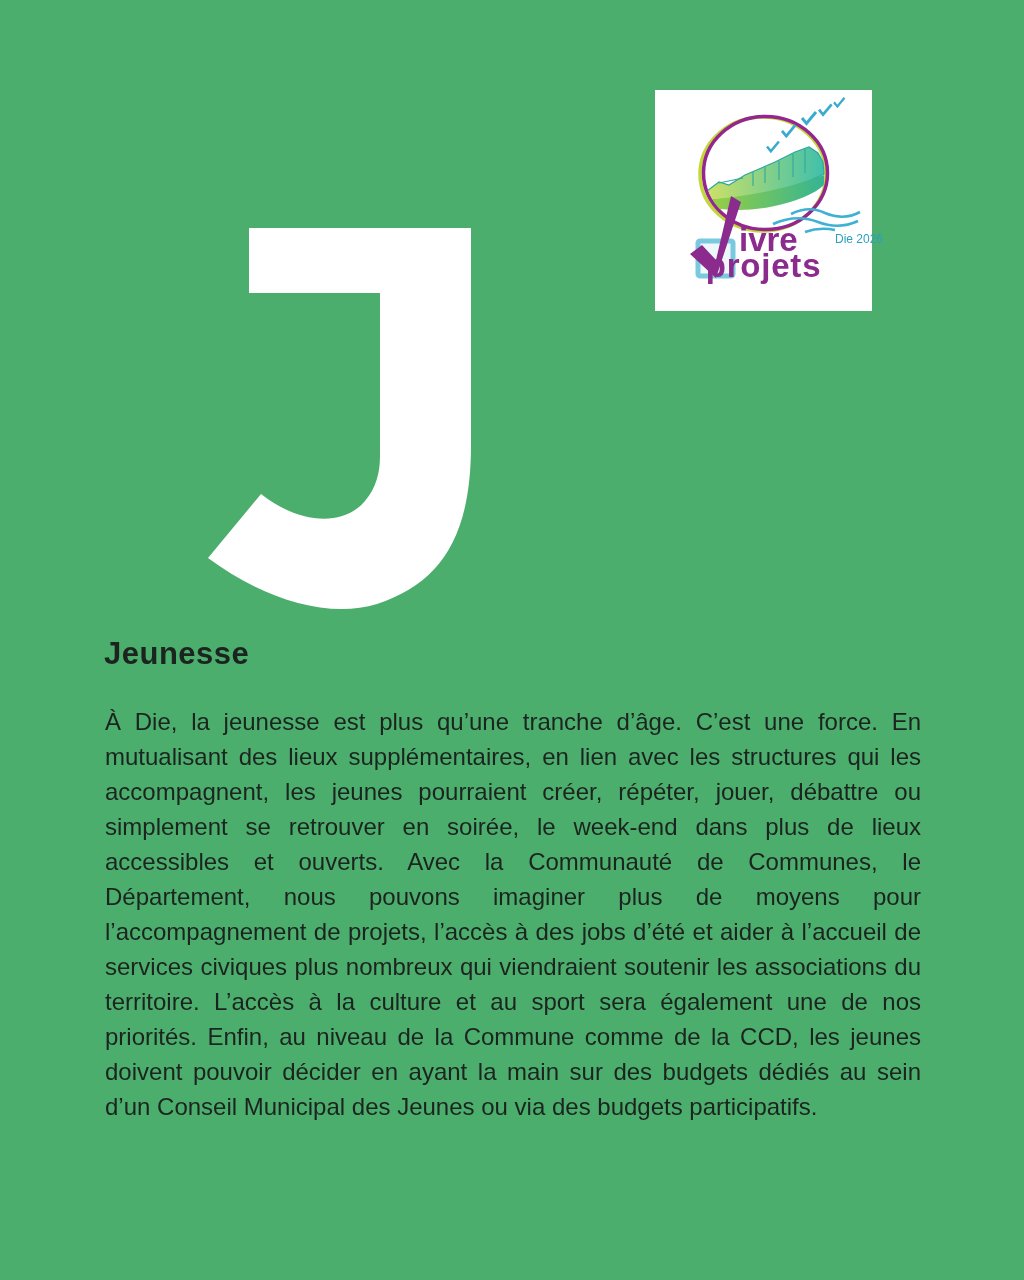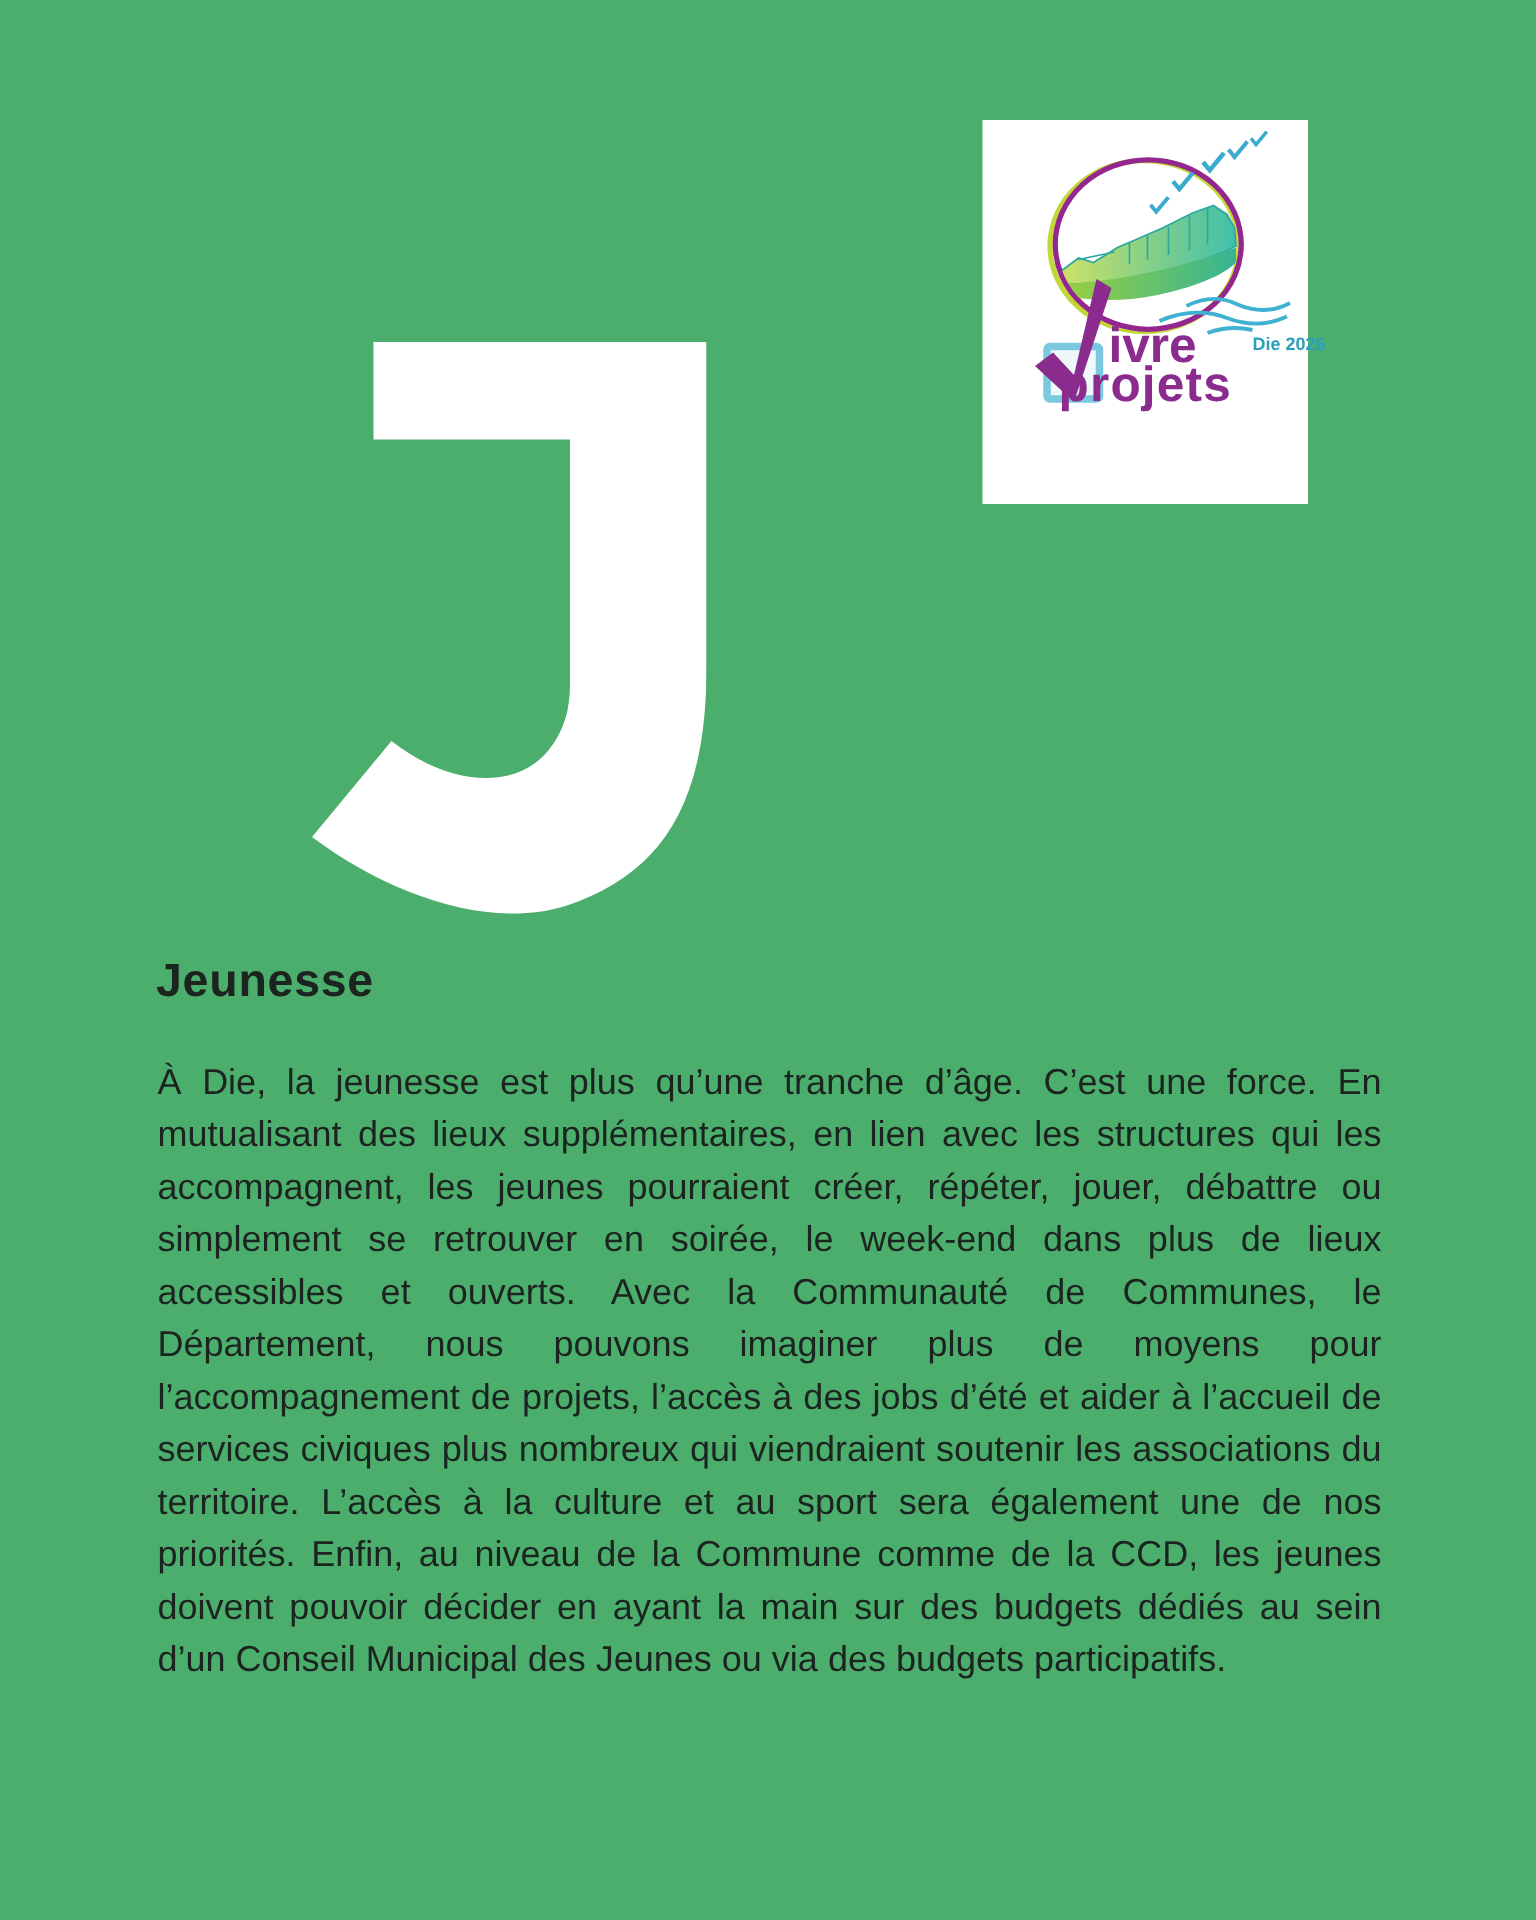--- a/index.html
+++ b/index.html
@@ -11,32 +11,32 @@
   body{
     width:1024px;height:1280px;position:relative;overflow:hidden;
     background:var(--background);
     font-family:"Liberation Sans",sans-serif;
     color:var(--ink);
   }
   .sr{position:absolute;width:1px;height:1px;overflow:hidden;clip:rect(0 0 0 0);white-space:nowrap;}
 
   
   .logo-card{
-    position:absolute;left:655px;top:80px;width:217px;height:256px;
+    position:absolute;left:655px;top:90px;width:217px;height:221px;
     background:var(--white);
   }
   .logo-emblem{position:absolute;left:0;top:0;width:217px;height:247px;}
   .brand-vivre{
     position:absolute;left:84px;top:131px;
     font-size:33px;font-weight:bold;letter-spacing:0px;line-height:38px;
     color:var(--purple);white-space:nowrap;
   }
   .brand-badge{
     position:absolute;left:140px;top:143px;
-    font-size:12px;font-weight:bold;line-height:12px;
+    font-size:12px;font-weight:normal;line-height:12px;
     color:var(--teal-badge);white-space:nowrap;padding-left:40px;
   }
   .brand-ensemble{
     position:absolute;left:0;top:157px;width:217px;text-align:center;
     font-size:33px;font-weight:bold;letter-spacing:0.8px;line-height:38px;
     color:var(--purple);white-space:nowrap;
   }
   .logo-tagline{
     position:absolute;left:0;top:192px;width:217px;text-align:center;
     font-size:15.5px;font-weight:bold;line-height:19.5px;

